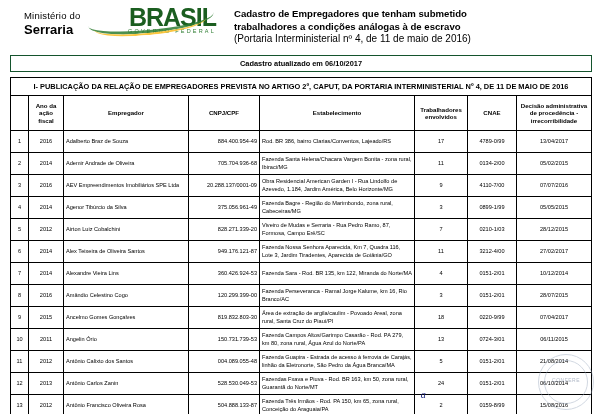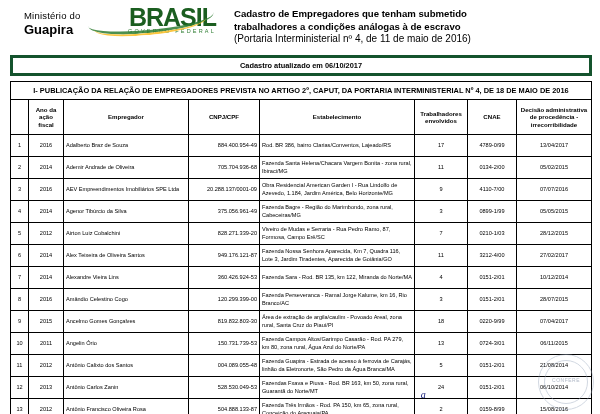--- a/index.html
+++ b/index.html
@@ -97,21 +97,21 @@
     line-height: 12.5px;
     padding-top: 2px;
   }
   .title-block .sub {
     font-weight: normal;
     font-size: 10px;
   }
 
   
   .bar {
-    border: 3px solid #14532d;
+    border: 1px solid #14532d;
     text-align: center;
     font-size: 7.4px;
     font-weight: bold;
     padding: 3px 0;
     margin-top: 3px;
   }
   .bar2 {
     border: 1px solid #000;
     border-bottom: none;
     text-align: center;
@@ -188,37 +188,37 @@
   }
 </style>
 </head>
 <body>
 
 <div class="page">
 
   <div class="header">
     <div class="ministry">
       <div class="l1">Ministério do</div>
-      <div class="l2">Guapira</div>
+      <div class="l2">Serraria</div>
       <div class="brasil-logo">
         <div class="swoosh"></div>
         <div class="swoosh2"></div>
         <div class="word">BRASIL</div>
         <div class="sub">GOVERNO FEDERAL</div>
       </div>
     </div>
     <div class="title-block">
       <div>Cadastro de Empregadores que tenham submetido</div>
       <div>trabalhadores a condições análogas à de escravo</div>
       <div class="sub">(Portaria Interministerial nº 4, de 11 de maio de 2016)</div>
     </div>
   </div>
 
   <div class="bar">Cadastro atualizado em 06/10/2017</div>
-  <div class="bar2">I- PUBLICAÇÃO DA RELAÇÃO DE EMPREGADORES PREVISTA NO ARTIGO 2º, CAPUT, DA PORTARIA INTERMINISTERIAL Nº 4, DE 18 DE MAIO DE 2016</div>
+  <div class="bar2">I- PUBLICAÇÃO DA RELAÇÃO DE EMPREGADORES PREVISTA NO ARTIGO 2º, CAPUT, DA PORTARIA INTERMINISTERIAL Nº 4, DE 11 DE MAIO DE 2016</div>
 
   <table class="grid">
     <thead>
       <tr>
         <th class="c-num"></th>
         <th class="c-ano">Ano da ação fiscal</th>
         <th class="c-emp">Empregador</th>
         <th class="c-cnpj">CNPJ/CPF</th>
         <th class="c-est">Estabelecimento</th>
         <th class="c-trab">Trabalhadores envolvidos</th>

